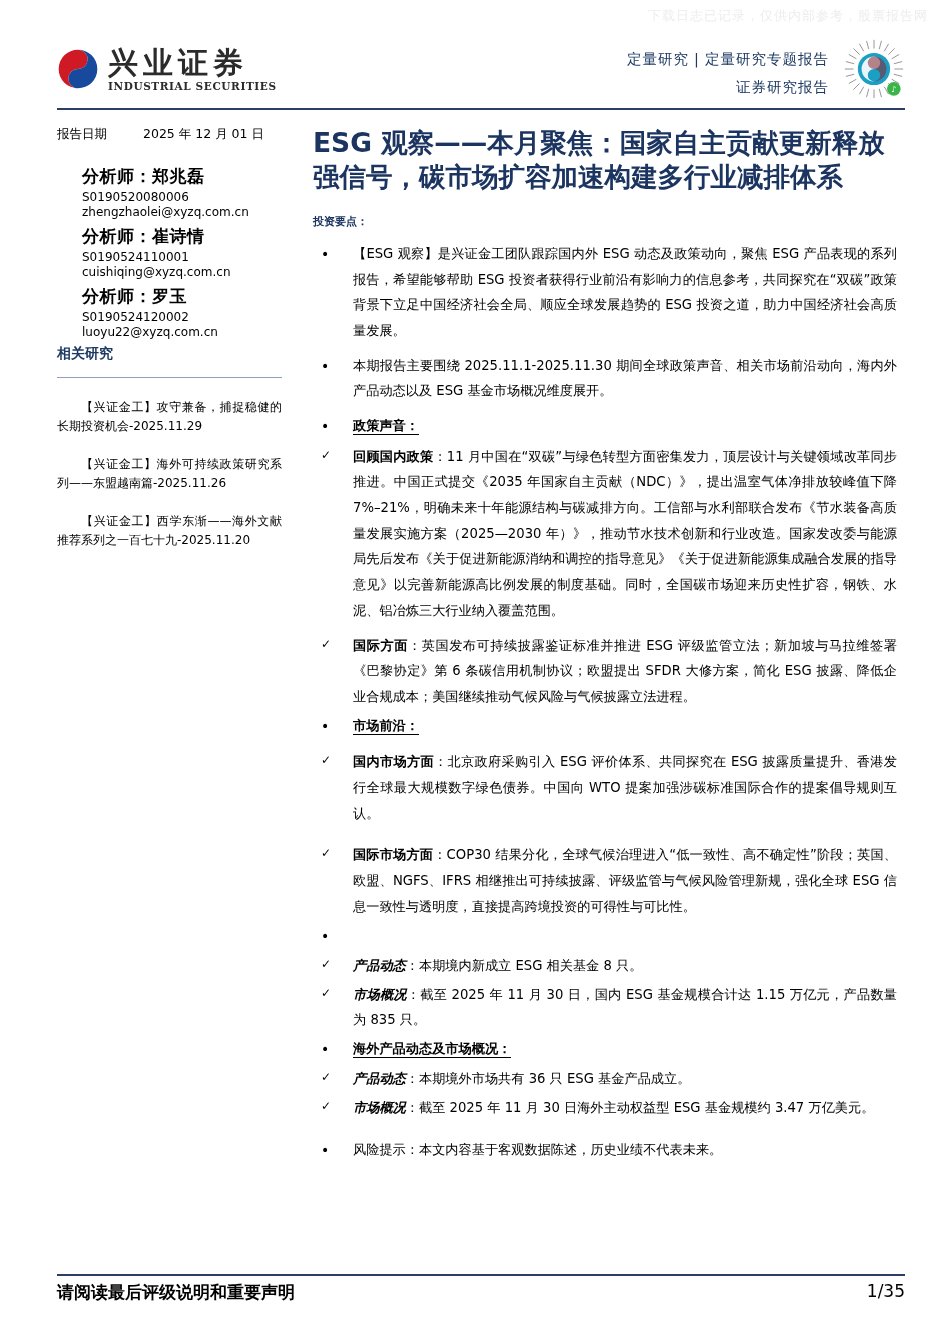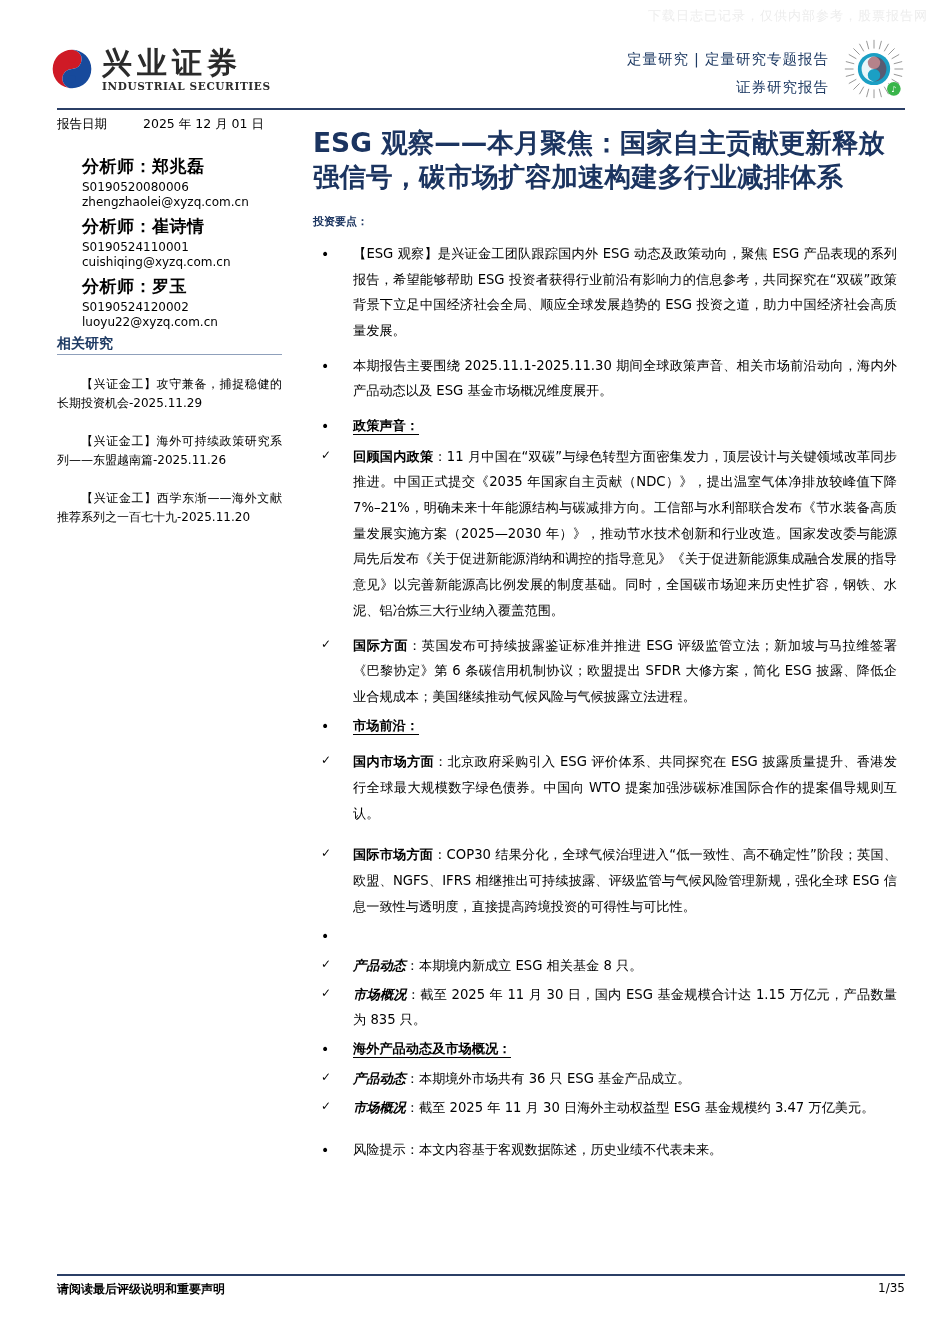--- a/index.html
+++ b/index.html
@@ -28,21 +28,21 @@
     letter-spacing: 1px;
     color: #ededed;
     white-space: nowrap;
     user-select: none;
   }
 
   
   .header {
     position: absolute;
     top: 38px;
-    left: 51px;
+    left: 57px;
     right: 45px;
     height: 68px;
   }
   .logo-block {
     position: absolute;
     left: 0;
     top: 10px;
     display: flex;
     align-items: flex-start;
   }
@@ -110,21 +110,21 @@
     left: 57px;
     right: 45px;
     height: 2px;
     background: #2b3f66;
   }
 
   
   .leftcol {
     position: absolute;
     left: 57px;
-    top: 116px;
+    top: 126px;
     width: 225px;
   }
   .report-date-row {
     display: flex;
     font-size: 12.5px;
     color: #000;
     margin-bottom: 22px;
   }
   .rd-label { width: 86px; }
   .rd-value { white-space: nowrap; }
@@ -147,21 +147,21 @@
   .analyst-mail {
     font-size: 12px;
     padding-left: 25px;
     margin-bottom: 6px;
   }
 
   .related-title {
     font-size: 14px;
     font-weight: bold;
     color: #1e3a63;
-    padding-bottom: 1px;
+    padding-bottom: 14px;
     border-bottom: 1.5px solid #8fa0bb;
     display: block;
   }
   .related-item {
     font-size: 12px;
     line-height: 1.55;
     text-indent: 24px;
     margin-top: 20px;
     text-align: justify;
   }
@@ -233,21 +233,21 @@
     height: 1.5px;
     background: #2b3f66;
   }
   .footer {
     position: absolute;
     left: 57px;
     right: 45px;
     top: 1281px;
     display: flex;
     justify-content: space-between;
-    font-size: 12px;
+    font-size: 17px;
     font-weight: bold;
     color: #000;
   }
   .footer-page { font-weight: normal; }
 </style>
 </head>
 <body>
 
 <div class="page">
 

